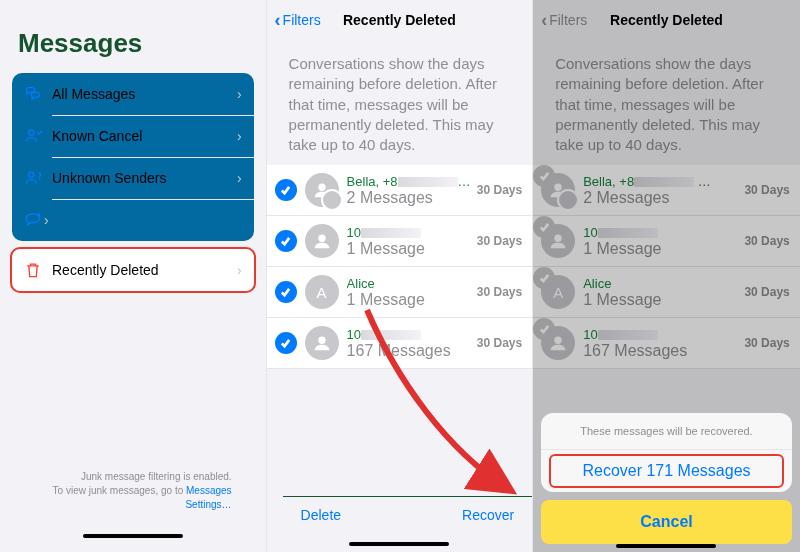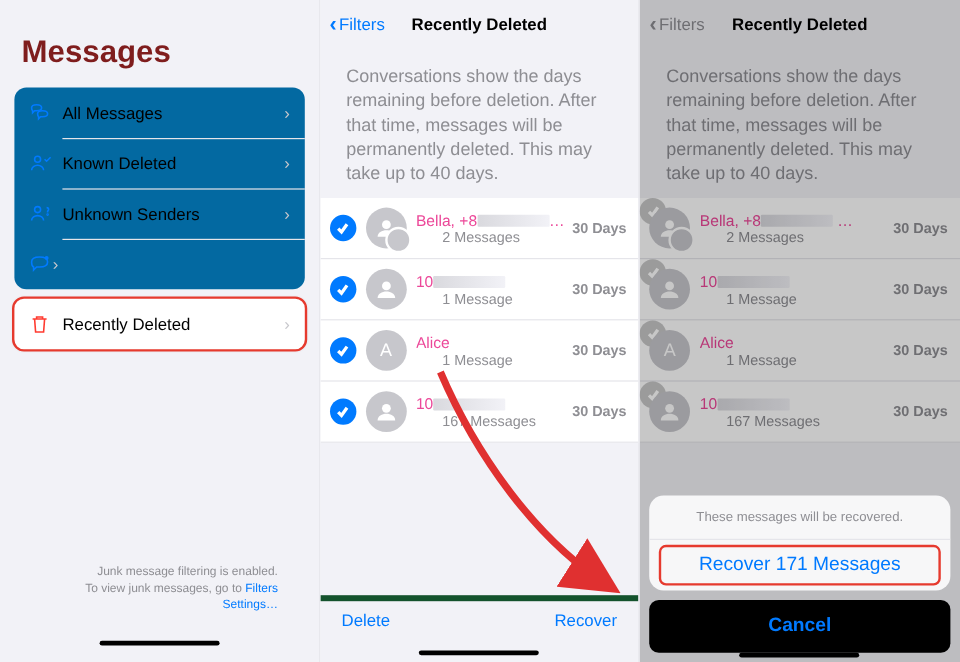--- a/index.html
+++ b/index.html
@@ -2,21 +2,21 @@
 <html><head>
 <meta charset="utf-8">
 <style>
   * { box-sizing: border-box; margin: 0; padding: 0; font-family: -apple-system, "Helvetica Neue", Arial, sans-serif; }
   body { width: 800px; height: 552px; overflow: hidden; background: #fff; position: relative; }
   .phones { display: flex; width: 800px; height: 552px; }
   .phone { width: 266.6px; height: 552px; background: #f2f2f7; position: relative; overflow: hidden; border-right: 1px solid #e5e5ea; }
   .phone:last-child { border-right: none; }
 
   
-  .s1 .title { font-size: 26px; font-weight: 700; color:#7f1d1d; padding: 28px 18px 14px; }
+  .s1 .title { font-size: 26px; font-weight: 700; color:#14532d; padding: 28px 18px 14px; }
   .s1 .list { background:#0369a1; margin:0 12px; border-radius:10px; }
   .s1 .row { display:flex; align-items:center; height:42px; padding:0 12px 0 10px; position:relative; }
   .s1 .row + .row::before { content:""; position:absolute; left:40px; right:0; top:0; height:1px; background:#e5e5ea;}
   .s1 .row .lab { flex:1; font-size:14px; color:#000; padding-left:8px;}
   .s1 .row .chev { color:#c7c7cc; font-size:14px;}
   .s1 .highlight { border:2px solid #e63a2e; border-radius:10px; margin:6px 10px -2px; background:#fff; box-shadow:0 0 0 1px rgba(0,0,0,0.02);}
   .s1 .highlight .row::before{display:none;}
   .icon { width:22px; height:22px; display:flex; align-items:center; justify-content:center; color:#007aff; }
   .icon svg { width:20px; height:20px; stroke:#007aff; fill:none; stroke-width:1.6;}
   .trash svg { stroke:#ff3b30;}
@@ -34,38 +34,38 @@
   .convlist { background:#fff;}
   .conv { display:flex; align-items:center; padding:8px 10px 8px 8px; position:relative; min-height:48px; border-bottom:1px solid #e5e5ea;}
   .conv:last-child { border-bottom:1px solid #e5e5ea;}
   .chk { width:22px; height:22px; border-radius:50%; background:#007aff; display:flex; align-items:center; justify-content:center; margin-right:8px; flex:0 0 22px;}
   .chk svg { width:11px; height:11px; stroke:#fff; stroke-width:3; fill:none;}
   .chk.dim { background:#8e8e93;}
   .av { width:34px; height:34px; border-radius:50%; background:#c7c7cc; display:flex; align-items:center; justify-content:center; color:#fff; font-size:15px; font-weight:500; margin-right:8px; position:relative; flex:0 0 34px;}
   .av svg{ width:22px; height:22px; fill:#fff;}
   .av.group::after{ content:""; position:absolute; right:-4px; bottom:-4px; width:18px; height:18px; border-radius:50%; background:#c7c7cc; border:2px solid #fff;}
   .meta { flex:1; min-width:0; }
-  .meta .name { font-size:13px; color:#ec4899; font-weight:400; white-space:nowrap; overflow:hidden; text-overflow:ellipsis;}
+  .meta .name { font-size:13px; color:#15803d; font-weight:400; white-space:nowrap; overflow:hidden; text-overflow:ellipsis;}
   .meta .name .blur { display:inline-block; width:60px; height:10px; background:linear-gradient(90deg,#d9d9de,#f2f2f7); vertical-align:middle; border-radius:1px;}
-  .meta .cnt { font-size:12px; color:#8e8e93;margin-left:22px;}
+  .meta .cnt { font-size:16px; color:#8e8e93;}
   .days { font-size:12px; color:#8e8e93; padding-left:4px;font-weight:bold;}
-  .footer { position:absolute; bottom:20px; left:0; right:0; height:36px; display:flex; justify-content:space-between; align-items:center; padding:0 18px; border-top:5px solid #14532d; background:#f2f2f7;}
+  .footer { position:absolute; bottom:20px; left:16px; right:0; height:36px; display:flex; justify-content:space-between; align-items:center; padding:0 18px; border-top:1px solid #14532d; background:#f2f2f7;}
   .footer .btn { font-size:14px; color:#007aff;}
   .arrow { position:absolute; left:90px; top:300px; pointer-events:none;}
   .arrow svg{ width:170px; height:200px;}
 
   
   .s3 .dim { position:absolute; inset:0; background:rgba(0,0,0,0.22);}
   .s3 .hdr .back{ color:#8e8e93;}
   .s3 .sheet { position:absolute; left:8px; right:8px; bottom:8px;}
   .s3 .card { background:#f7f7f8; border-radius:12px; overflow:hidden; margin-bottom:8px;}
   .s3 .card .msg{ text-align:center; font-size:11px; color:#8e8e93; padding:12px 21px; border-bottom:1px solid #e5e5ea;}
   .s3 .card .act{ text-align:center; font-size:16px; color:#007aff; padding:12px 8px; position:relative;}
   .s3 .card .act .hl{ position:absolute; left:8px; right:8px; top:4px; bottom:4px; border:2px solid #e63a2e; border-radius:6px; pointer-events:none;}
-  .s3 .cancel{ background:#000000; border-radius:8px; text-align:center; font-size:16px; color:#007aff; padding:13px 8px; font-weight:600;}
+  .s3 .cancel{ background:#fde047; border-radius:8px; text-align:center; font-size:16px; color:#007aff; padding:13px 8px; font-weight:600;}
   .s3 .homebar{ background:#000; bottom:4px;}
 </style>
 </head>
 <body>
 
 <div class="phones">
 
   <div class="phone s1">
     <div class="title">Messages</div>
     <div class="list">
@@ -80,21 +80,21 @@
         <span class="chev">›</span>
       </div>
       <div class="row">
         <span class="icon">
           <svg viewBox="0 0 24 24">
               <circle cx="10" cy="8" r="3"></circle>
               <path d="M4 19c0-3 3-5 6-5s6 2 6 5"></path>
               <path d="M17 8l2 2 4-4"></path>
             </svg>
         </span>
-        <span class="lab">Known Deleted</span>
+        <span class="lab">Known Cancel</span>
         <span class="chev">›</span>
       </div>
       <div class="row">
         <span class="icon">
           <svg viewBox="0 0 24 24">
               <circle cx="10" cy="8" r="3"></circle>
               <path d="M4 19c0-3 3-5 6-5s6 2 6 5"></path>
               <path d="M19 6c1 0 2 1 2 2s-1 1-1 2v1"></path>
               <circle cx="20" cy="13" r="0.5"></circle>
             </svg>
@@ -118,21 +118,21 @@
           <svg viewBox="0 0 24 24">
               <path d="M5 7h14M9 7V5h6v2M7 7l1 13h8l1-13"></path>
             </svg>
         </span>
         <span class="lab">Recently Deleted</span>
         <span class="chev">›</span>
       </div>
     </div>
     <div class="junk">
       <div>Junk message filtering is enabled.</div>
-      <div><span>To view junk messages, go to </span><span class="link">Filters Settings…</span></div>
+      <div><span>To view junk messages, go to </span><span class="link">Messages Settings…</span></div>
     </div>
     <div class="homebar"></div>
   </div>
 
   <div class="phone s2">
     <div class="hdr">
       <div class="back">
           <span class="ch">‹</span>
           <span>Filters</span>
         </div>

